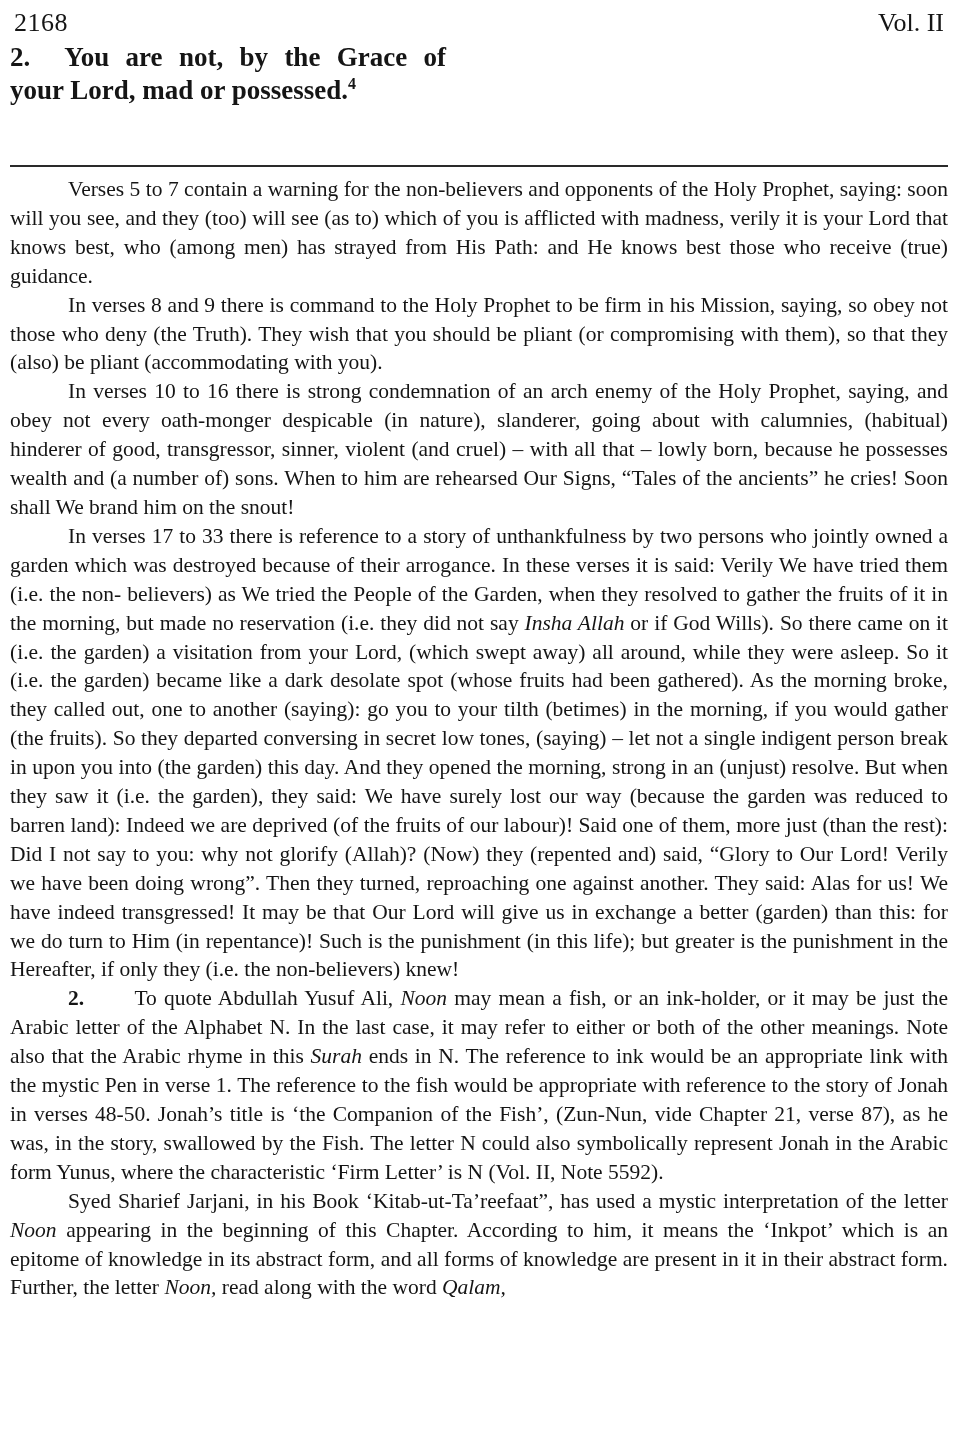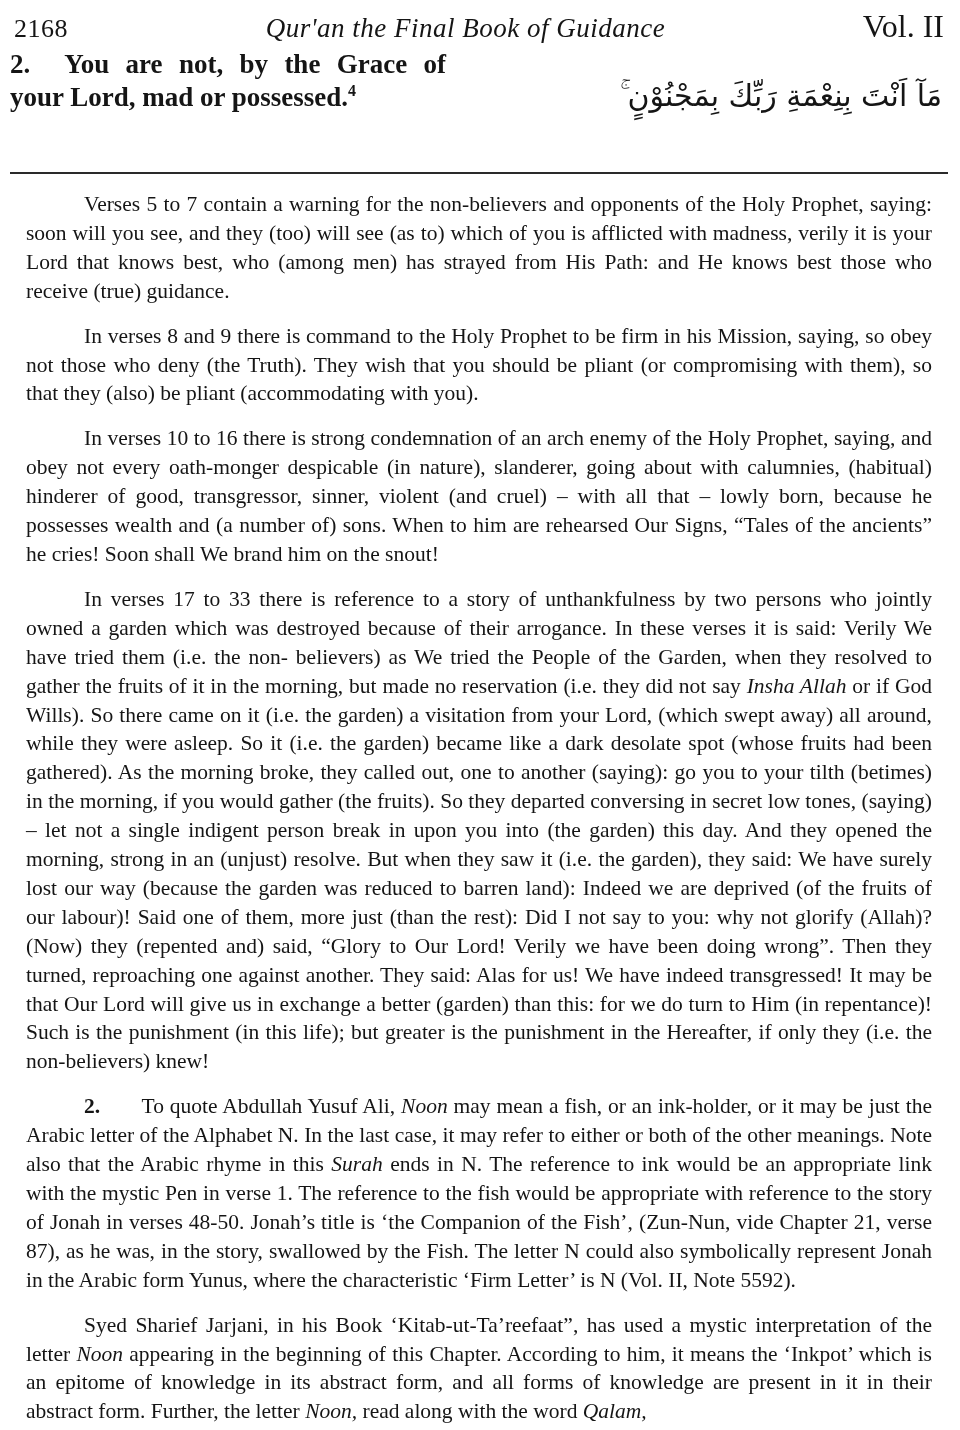--- a/index.html
+++ b/index.html
@@ -16,21 +16,21 @@
   }
   
   .header {
     display: flex;
     justify-content: space-between;
     align-items: baseline;
     padding: 2px 4px 0 4px;
   }
   .page-number { font-size: 26px; letter-spacing: 0.5px; }
   .book-title  { font-size: 27px; font-style: italic; letter-spacing: 0.5px; }
-  .volume      { font-size: 32px; }
+  .volume      { font-size: 26px; }
   
   .verse-section {
     display: flex;
     justify-content: space-between;
     margin-top: 3px;
     min-height: 112px;
   }
   .verse-translation {
     width: 436px;
     font-weight: bold;
@@ -49,47 +49,45 @@
     margin-right: 6px;
     white-space: nowrap;
   }
   .divider {
     border: none;
     border-top: 2px solid #2a2a2a;
     margin: 12px 0 8px 0;
   }
   
   .body p {
-    margin: 16px;
+    margin: 0;
     font-size: 21.5px;
     line-height: 28.9px;
     text-align: justify;
     text-indent: 58px;
   }
   .footer {
     text-align: right;
     font-style: italic;
     font-size: 22px;
     padding: 6px 8px 0 0;
   }
 </style>
 </head>
 <body>
 
 <div class="page">
 
   <div class="header">
     <span class="page-number">2168</span>
-    <span class="book-title">Qur'an the Final Book of Guidance</span>
     <span class="volume">Vol. II</span>
   </div>
 
   <div class="verse-section">
     <div class="verse-translation"><span class="verse-num">2.</span><span>You are not, by the Grace of your Lord, mad or possessed.</span><sup>4</sup></div>
-    <div class="verse-arabic">مَآ اَنْتَ بِنِعْمَةِ رَبِّكَ بِمَجْنُوْنٍ ۚ</div>
   </div>
 
   <hr class="divider">
 
   <div class="body">
       <p><span>Verses 5 to 7 contain a warning for the non-believers and opponents of the Holy Prophet, saying: soon will you see, and they (too) will see (as to) which of you is afflicted with madness, verily it is your Lord that knows best, who (among men) has strayed from His Path: and He knows best those who receive (true) guidance.</span></p>
       <p><span>In verses 8 and 9 there is command to the Holy Prophet to be firm in his Mission, saying, so obey not those who deny (the Truth). They wish that you should be pliant (or compromising with them), so that they (also) be pliant (accommodating with you).</span></p>
       <p><span>In verses 10 to 16 there is strong condemnation of an arch enemy of the Holy Prophet, saying, and obey not every oath-monger despicable (in nature), slanderer, going about with calumnies, (habitual) hinderer of good, transgressor, sinner, violent (and cruel) – with all that – lowly born, because he possesses wealth and (a number of) sons. When to him are rehearsed Our Signs, “Tales of the ancients” he cries! Soon shall We brand him on the snout!</span></p>
       <p><span>In verses 17 to 33 there is reference to a story of unthankfulness by two persons who jointly owned a garden which was destroyed because of their arrogance. In these verses it is said: Verily We have tried them (i.e. the non- believers) as We tried the People of the Garden, when they resolved to gather the fruits of it in the morning, but made no reservation (i.e. they did not say </span><span style="font-style: italic;">Insha Allah</span><span> or if God Wills). So there came on it (i.e. the garden) a visitation from your Lord, (which swept away) all around, while they were asleep. So it (i.e. the garden) became like a dark desolate spot (whose fruits had been gathered). As the morning broke, they called out, one to another (saying): go you to your tilth (betimes) in the morning, if you would gather (the fruits). So they departed conversing in secret low tones, (saying) – let not a single indigent person break in upon you into (the garden) this day. And they opened the morning, strong in an (unjust) resolve. But when they saw it (i.e. the garden), they said: We have surely lost our way (because the garden was reduced to barren land): Indeed we are deprived (of the fruits of our labour)! Said one of them, more just (than the rest): Did I not say to you: why not glorify (Allah)? (Now) they (repented and) said, “Glory to Our Lord! Verily we have been doing wrong”. Then they turned, reproaching one against another. They said: Alas for us! We have indeed transgressed! It may be that Our Lord will give us in exchange a better (garden) than this: for we do turn to Him (in repentance)! Such is the punishment (in this life); but greater is the punishment in the Hereafter, if only they (i.e. the non-believers) knew!</span></p>
       <p><span style="font-weight: bold;">2.</span><span>&nbsp;&nbsp;&nbsp;&nbsp;&nbsp;&nbsp;&nbsp;To quote Abdullah Yusuf Ali, </span><span style="font-style: italic;">Noon</span><span> may mean a fish, or an ink-holder, or it may be just the Arabic letter of the Alphabet N. In the last case, it may refer to either or both of the other meanings. Note also that the Arabic rhyme in this </span><span style="font-style: italic;">Surah</span><span> ends in N. The reference to ink would be an appropriate link with the mystic Pen in verse 1. The reference to the fish would be appropriate with reference to the story of Jonah in verses 48-50. Jonah’s title is ‘the Companion of the Fish’, (Zun-Nun, vide Chapter 21, verse 87), as he was, in the story, swallowed by the Fish. The letter N could also symbolically represent Jonah in the Arabic form Yunus, where the characteristic ‘Firm Letter’ is N (Vol. II, Note 5592).</span></p>

